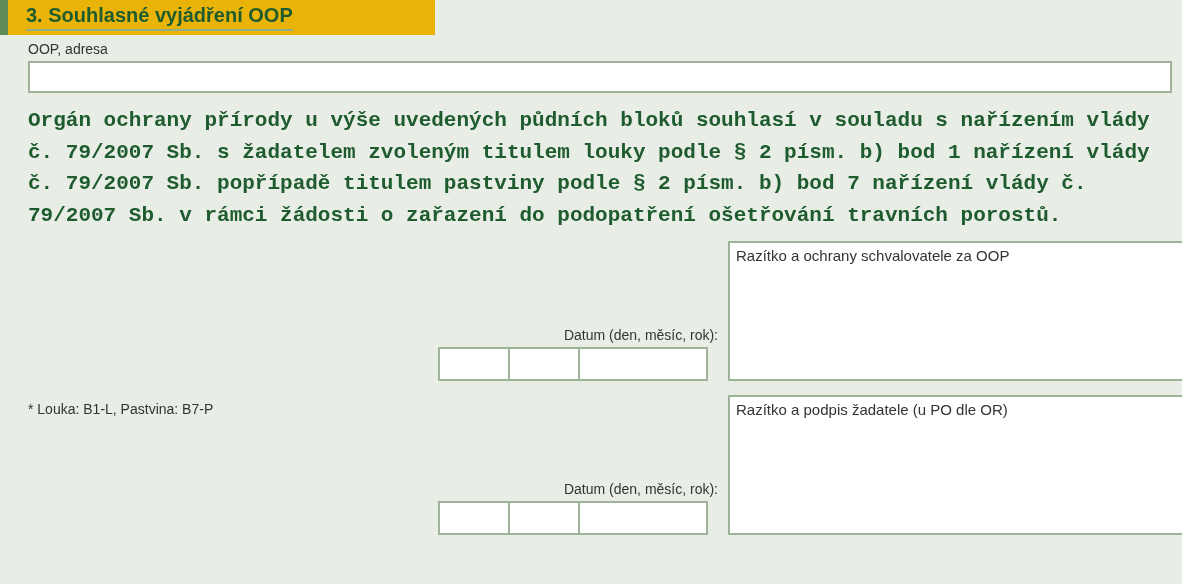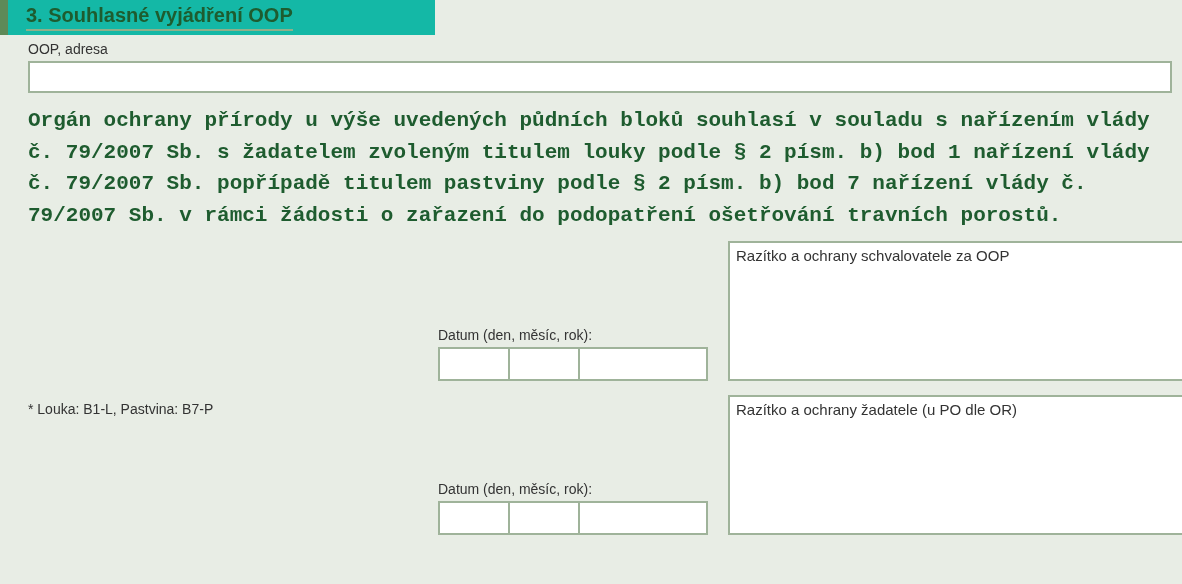--- a/index.html
+++ b/index.html
@@ -9,21 +9,21 @@
     background: #e8ede5;
     font-family: Verdana, Arial, sans-serif;
     font-size: 14px;
     color: #333;
     width: 1182px;
   }
   .container {
     padding: 0 0 12px 0;
   }
   .header-bar {
-    background: #14b8a6;
+    background: #eab308;
     padding: 4px 0 4px 18px;
     border-left: 8px solid #5e8a58;
     width: 435px;
   }
   .section-title {
     font-size: 20px;
     font-weight: bold;
     color: #1e5c2f;
     display: inline-block;
     border-bottom: 2px solid #8faf8a;
@@ -67,20 +67,21 @@
     align-self: start;
     padding-top: 6px;
   }
   .date-block {
     align-self: end;
   }
   .date-label {
     font-size: 14px;
     color: #333;
     margin-bottom: 4px;
+    text-align: right;
   }
   .date-fields {
     display: flex;
     border: 2px solid #9fb39a;
     background: #fff;
     width: 270px;
   }
   .date-cell {
     height: 30px;
     border-right: 2px solid #9fb39a;
@@ -142,19 +143,19 @@
       <div class="footnote">* Louka: B1-L, Pastvina: B7-P</div>
       <div class="date-block">
         <div class="date-label">Datum (den, měsíc, rok):</div>
         <div class="date-fields">
           <input class="date-cell d" value="" style="">
           <input class="date-cell m" value="" style="">
           <input class="date-cell y" value="" style="">
         </div>
       </div>
       <div class="stamp-box">
-        <span>Razítko a ochrany žadatele (u PO dle OR)</span>
+        <span>Razítko a podpis žadatele (u PO dle OR)</span>
       </div>
 
     </div>
 
   </div>
 </div>
 
 </body></html>

